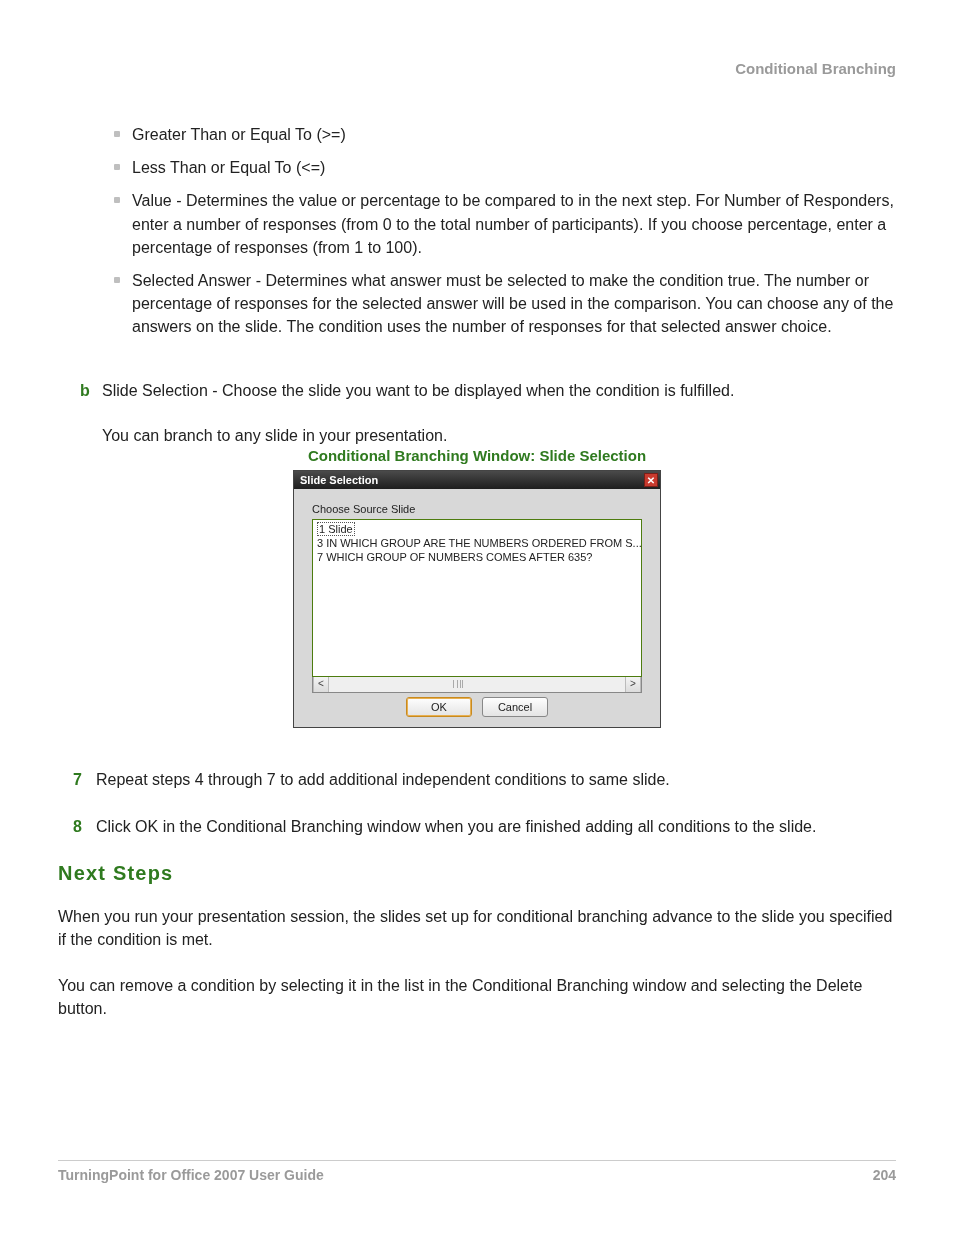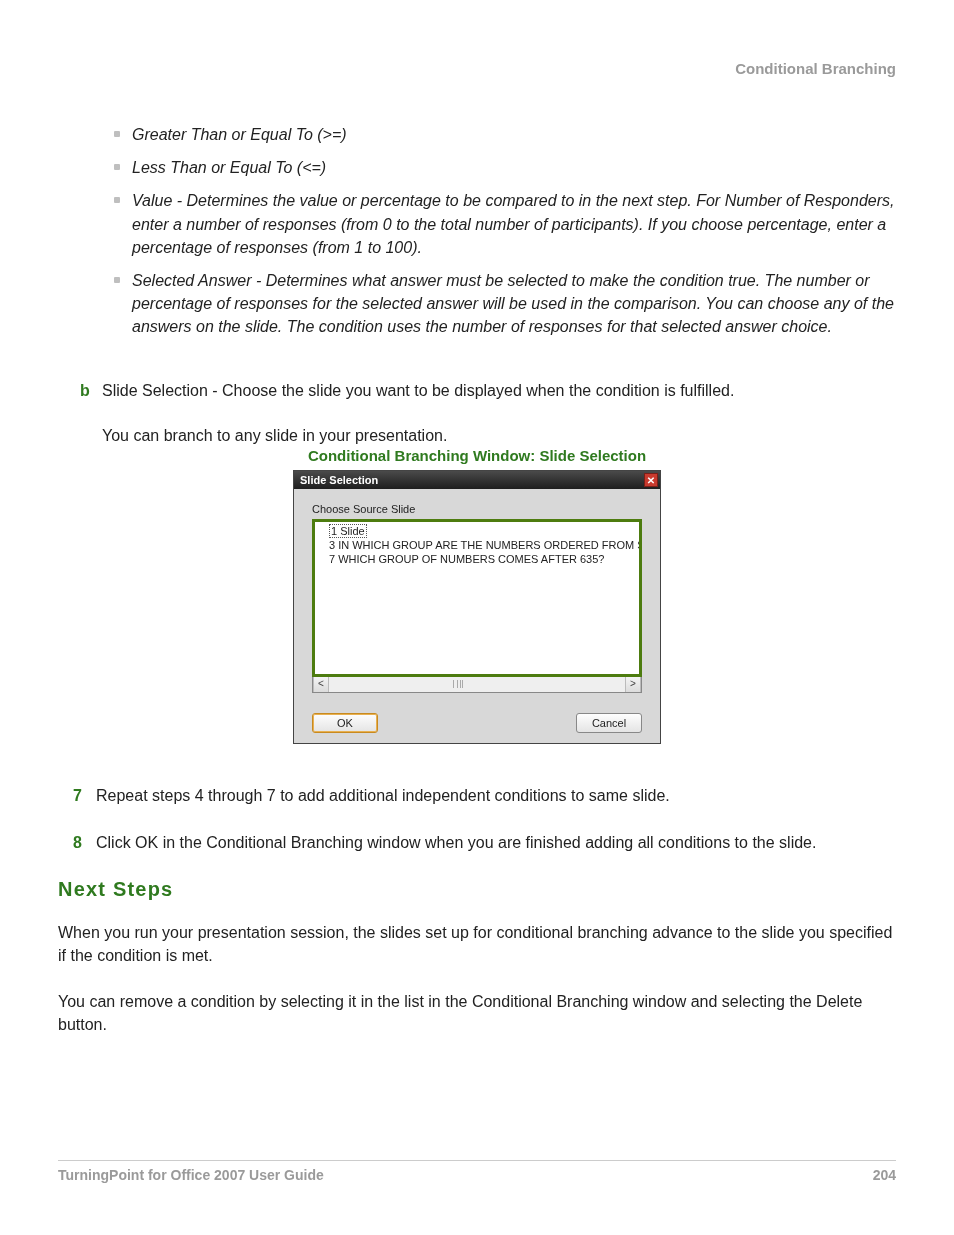--- a/index.html
+++ b/index.html
@@ -33,21 +33,21 @@
   }
   .bullet-dot {
     width: 6px;
     height: 6px;
     background: #bfbfbf;
     border-radius: 1px;
     margin-top: 8px;
     margin-right: 12px;
     flex-shrink: 0;
   }
-  .bullet-text { flex: 1; font-style: italic; }
+  .bullet-text { flex: 1; }
   .lettered-row {
     display: flex;
     margin-left: 22px;
     margin-bottom: 22px;
     font-size: 16px;
     line-height: 1.45;
   }
   .lettered-label {
     color: #2f7a1f;
     font-weight: 700;
@@ -96,23 +96,23 @@
     color: #fff;
     font-size: 10px;
     text-align: center;
     line-height: 13px;
     border: 1px solid #7a1f18;
   }
   .dialog-body { padding: 14px 18px 10px 18px; border-radius: 31px; }
   .dialog-label { font-size: 11px; margin-bottom: 4px; display: block; }
   .listbox {
     background: #fff;
-    border: 3px solid #4d7c0f;
+    border: 1px solid #4d7c0f;
     height: 158px;
-    padding: 2px 14px;
+    padding: 2px 4px;
     font-size: 11px;
     overflow: hidden;
   }
   .list-item-row {
     white-space: nowrap;
     line-height: 14px;
   }
   .list-item-selected {
     display: inline-block;
     border: 1px dotted #555;
@@ -155,23 +155,23 @@
     content: "";
     position: absolute;
     top: 0; bottom: 0;
     width: 1px;
     background: #aaa;
   }
   .hscroll-grip::before { left: 3px; }
   .hscroll-grip::after { left: 6px; }
   .dialog-buttons {
     display: flex;
-    justify-content: space-between;
+    justify-content: center;
     gap: 10px;
-    margin-top: 20px;
+    margin-top: 4px;
   }
   .dlg-btn {
     width: 66px;
     height: 20px;
     font-size: 11px;
     border: 1px solid #888;
     border-radius: 3px;
     background: linear-gradient(#fefefe, #e4e4e4);
     text-align: center;
     line-height: 18px;

